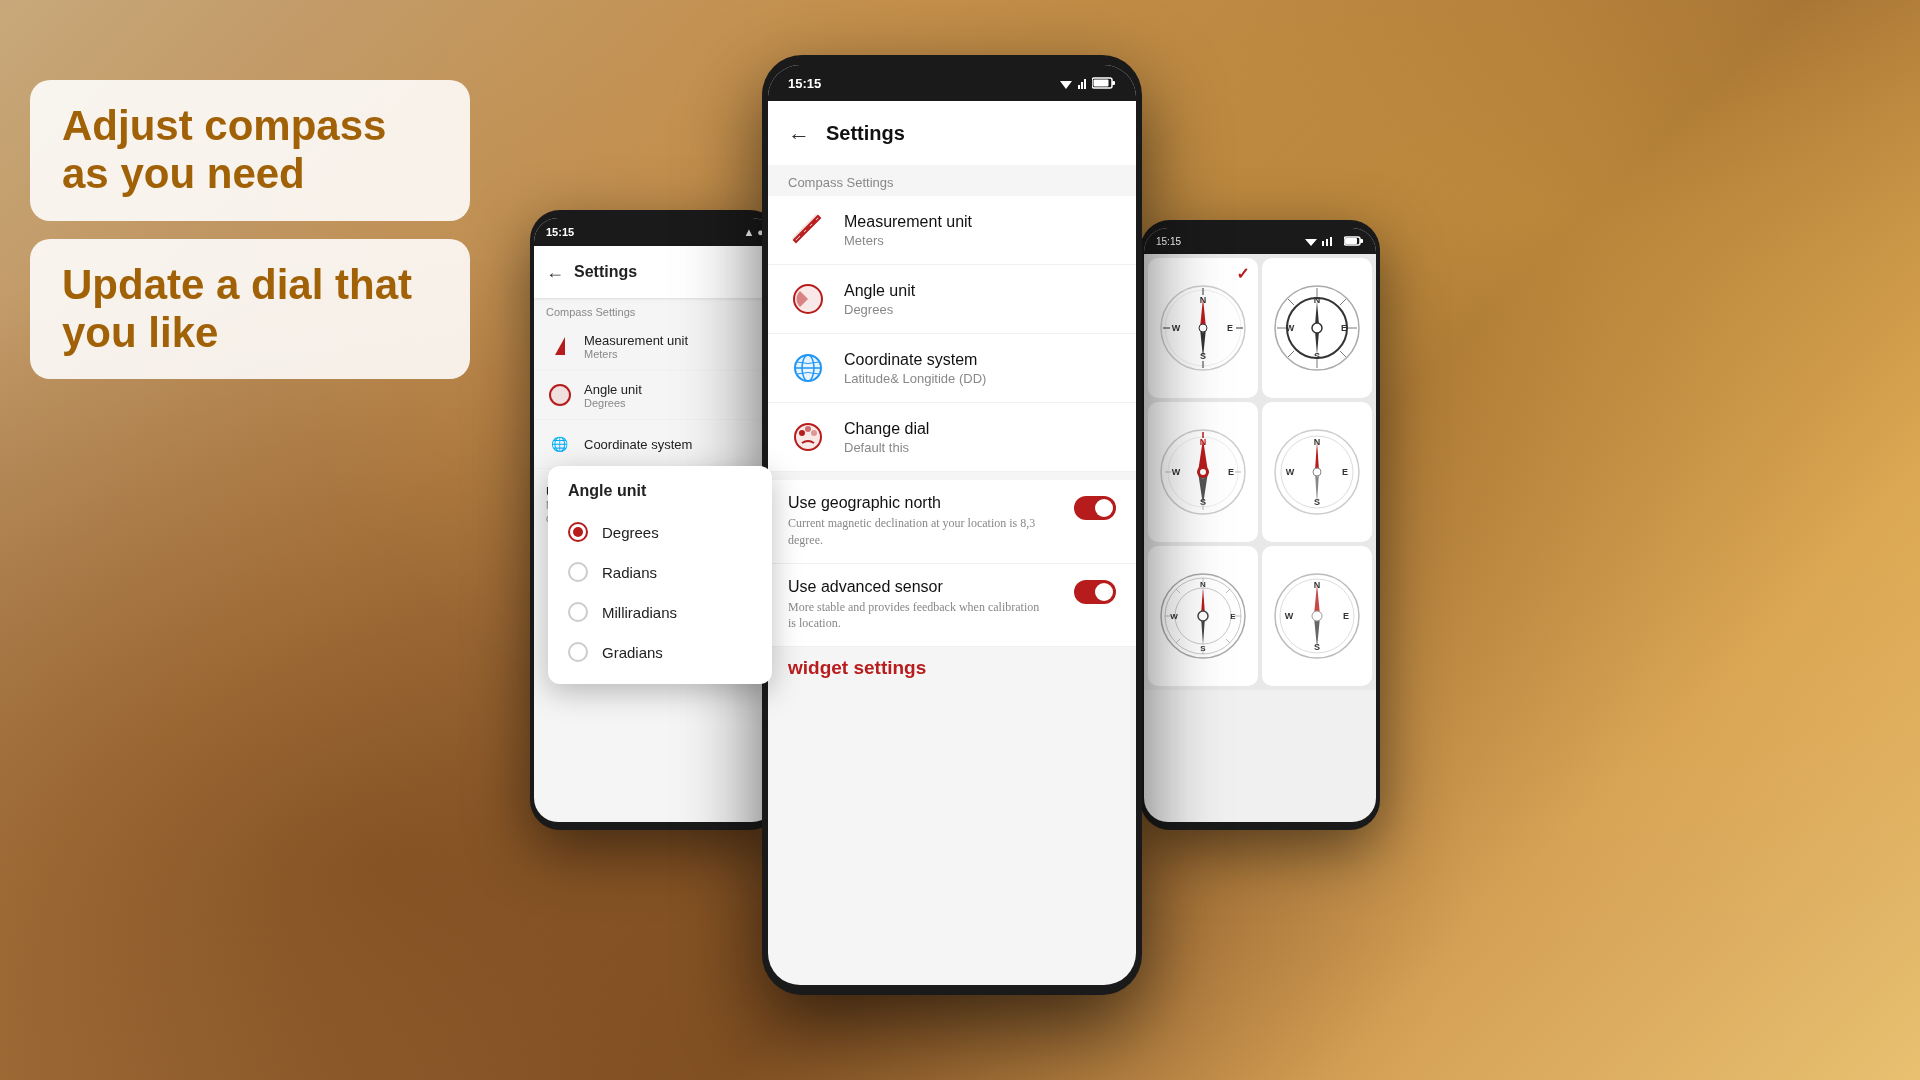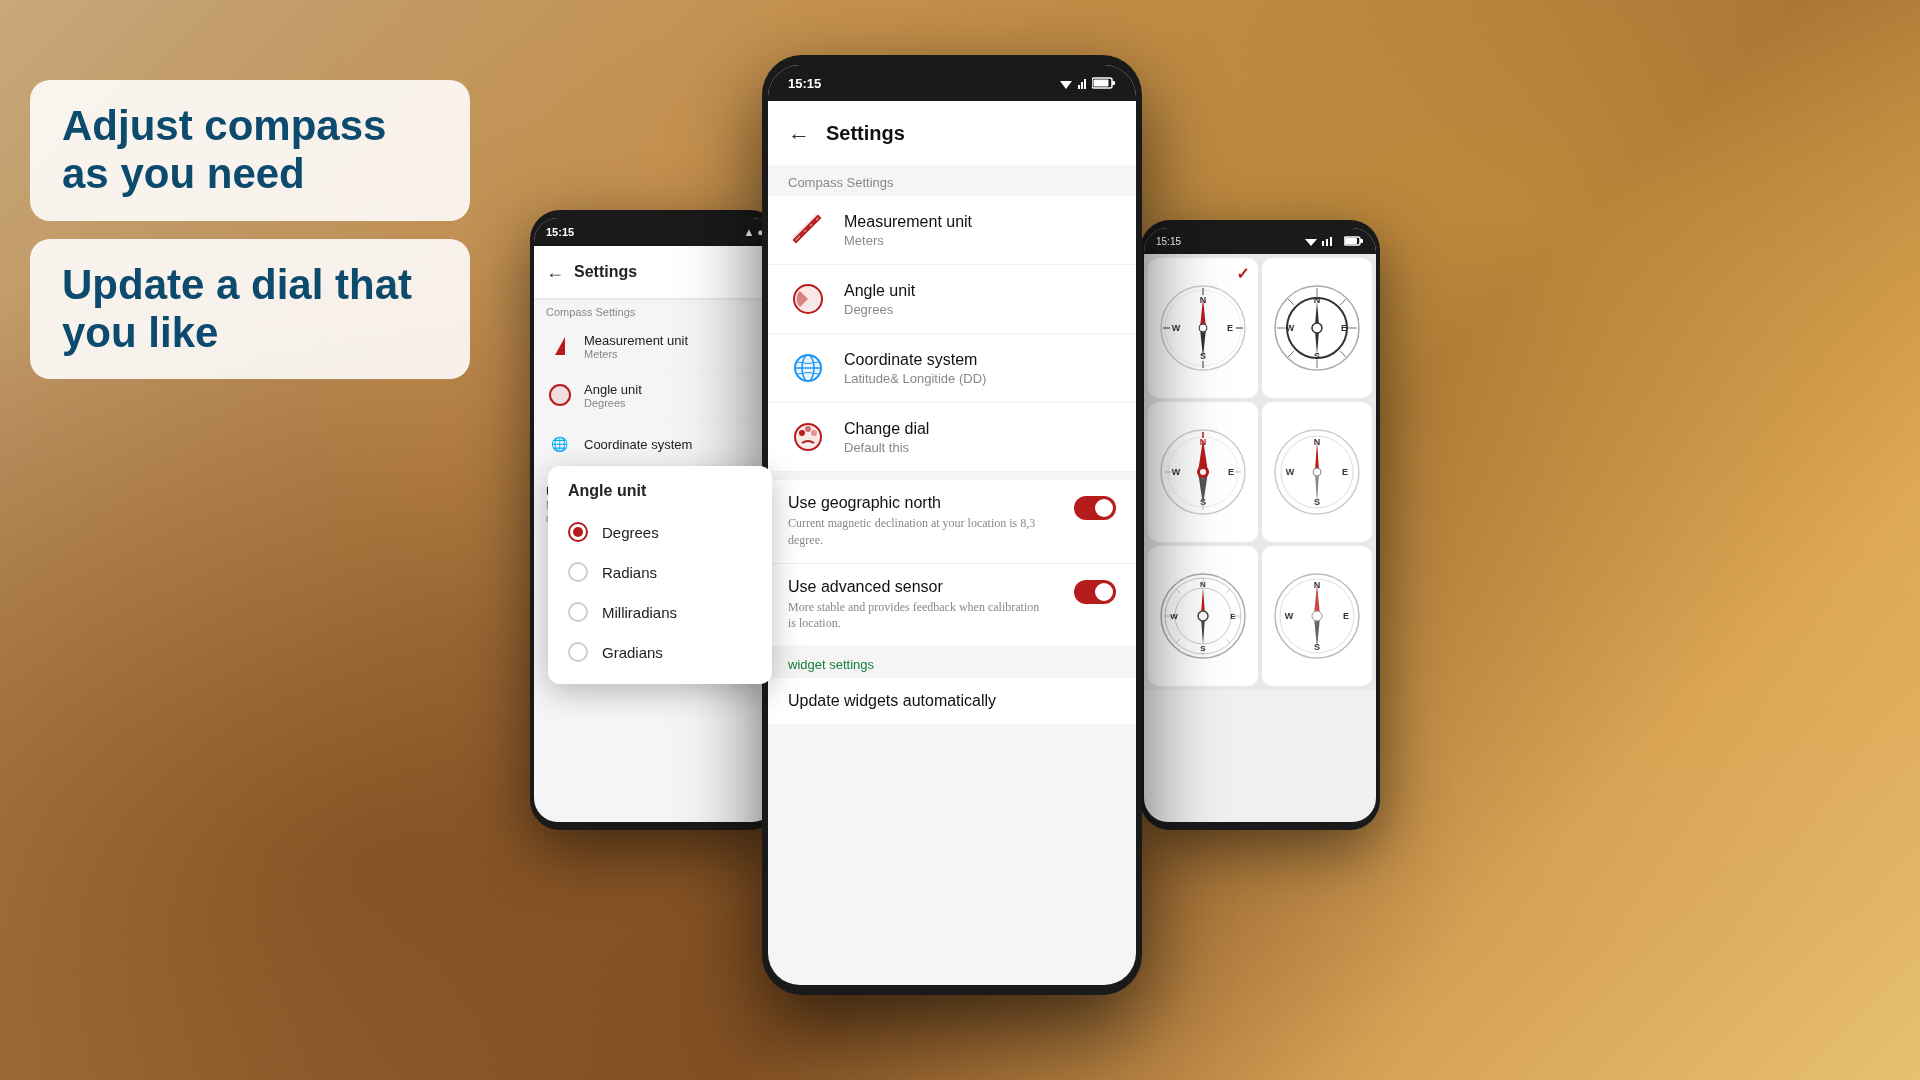--- a/index.html
+++ b/index.html
@@ -41,21 +41,21 @@
     .text-card {
       background: rgba(255,255,255,0.88);
       border-radius: 20px;
       padding: 22px 32px;
       max-width: 440px;
     }
 
     .text-card h2 {
       font-size: 42px;
       font-weight: 700;
-      color: #0c4a6e;
+      color: #a16207;
       line-height: 1.15;
     }
 
     
     .phone-bg {
       position: absolute;
       left: 530px;
       top: 210px;
       width: 250px;
       height: 620px;
@@ -385,23 +385,24 @@
       right: 3px;
       top: 3px;
       width: 18px;
       height: 18px;
       background: white;
       border-radius: 50%;
     }
 
     .widget-section-label {
       padding: 10px 20px 6px;
-      font-size: 13px;
-      color: #15803d;
+      font-size: 19px;
+      color: #b91c1c;
       background: #f5f5f5;
+      font-weight: bold;
     }
 
     .phone-main .update-item {
       background: white;
       display: flex;
       align-items: center;
       padding: 14px 20px;
       gap: 16px;
     }
 
@@ -678,25 +679,20 @@
       <div class="toggle-item">
         <div class="toggle-text-block">
           <div class="t-title">Use advanced sensor</div>
           <div class="t-desc">More stable and provides feedback when calibration is location.</div>
         </div>
         <div class="toggle-switch"></div>
       </div>
     </div>
 
     <div class="widget-section-label">widget settings</div>
-    <div class="update-item">
-      <div class="update-text">
-        <div class="u-label">Update widgets automatically</div>
-      </div>
-    </div>
   </div>
 </div>
 
 <div class="phone-right">
   <div class="phone-screen">
     <div class="status-bar">
       <span>15:15</span>
       <div class="status-icons">
         <svg width="14" height="10" viewBox="0 0 14 10">
             <polygon points="7,10 1,3 13,3" fill="white"></polygon>

